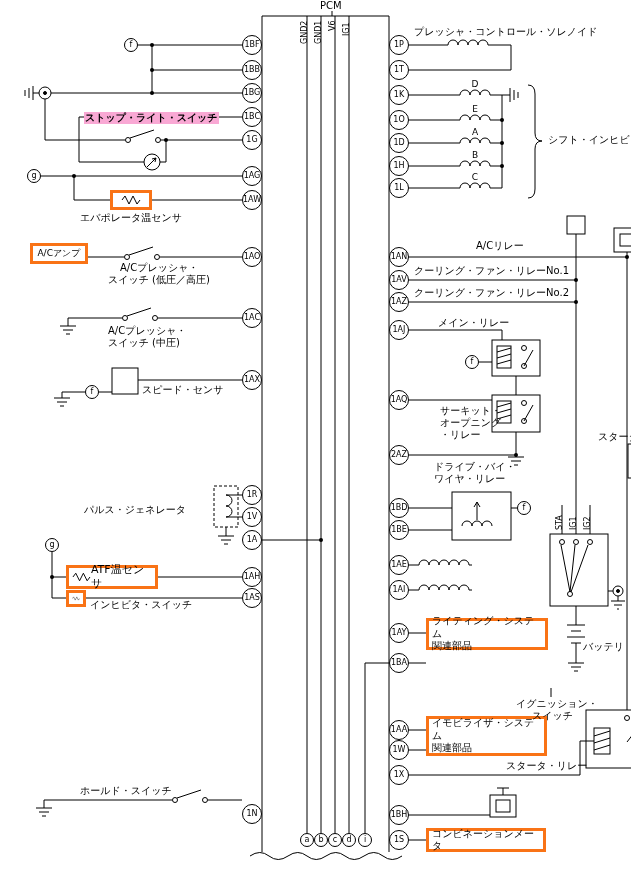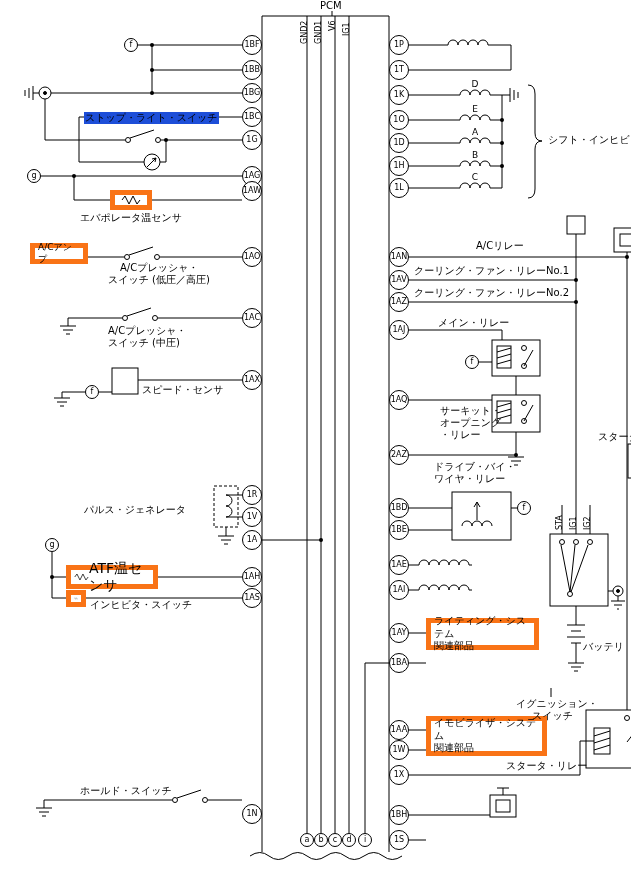--- a/index.html
+++ b/index.html
@@ -4,23 +4,23 @@
 <style>
   html,body{margin:0;padding:0;background:#fff;}
   #stage{position:relative;width:631px;height:870px;background:#fff;color:#000;
          font-family:"DejaVu Sans",sans-serif;overflow:hidden;margin-left:24px;}
   svg.wires{position:absolute;left:0;top:0;}
   .pin{position:absolute;width:20px;height:20px;border:1px solid #000;border-radius:50%;
        background:#fff;font-size:8px;line-height:18px;text-align:center;box-sizing:border-box;}
   .pin-s{position:absolute;width:14px;height:14px;border:1px solid #000;border-radius:50%;
        background:#fff;font-size:8px;line-height:12px;text-align:center;box-sizing:border-box;}
   .lbl{position:absolute;font-size:10px;line-height:1.2;white-space:nowrap;}
-  .lbl.bg{background:#1d4ed8;padding:0 1px;}
+  .lbl.bg{background:#f9a8d4;padding:0 1px;font-weight:bold;}
   .sm{font-size:9px;}
-  .box{position:absolute;border:5px solid #f97316;background:#fff;box-sizing:border-box;
+  .box{position:absolute;border:3px solid #f97316;background:#fff;box-sizing:border-box;
        font-size:10px;line-height:1.25;display:flex;align-items:center;justify-content:center;
        text-align:left;padding:1px 3px;}
   .box .multi{display:block;}
   .vlbl{position:absolute;font-size:8px;transform:rotate(-90deg);transform-origin:0 0;white-space:nowrap;}
   .coil-letter{position:absolute;width:14px;text-align:center;font-size:9px;}
   .title{position:absolute;font-size:10px;}
 </style>
 </head>
 <body>
 
@@ -146,21 +146,21 @@
   <div class="vlbl" style="left:290px;top:44px">GND1</div>
   <div class="vlbl" style="left:304px;top:31px">V6</div>
   <div class="vlbl" style="left:318px;top:36px">IG1</div>
 
   <div class="pin" style="left:218px;top:35px">1BF</div>
   <div class="pin" style="left:218px;top:60px">1BB</div>
   <div class="pin" style="left:218px;top:83px">1BG</div>
   <div class="pin" style="left:218px;top:107px">1BC</div>
   <div class="pin" style="left:218px;top:130px">1G</div>
   <div class="pin" style="left:218px;top:166px">1AG</div>
-  <div class="pin" style="left:218px;top:181px">1AW</div>
+  <div class="pin" style="left:218px;top:190px">1AW</div>
   <div class="pin" style="left:218px;top:247px">1AO</div>
   <div class="pin" style="left:218px;top:308px">1AC</div>
   <div class="pin" style="left:218px;top:370px">1AX</div>
   <div class="pin" style="left:218px;top:485px">1R</div>
   <div class="pin" style="left:218px;top:507px">1V</div>
   <div class="pin" style="left:218px;top:530px">1A</div>
   <div class="pin" style="left:218px;top:567px">1AH</div>
   <div class="pin" style="left:218px;top:588px">1AS</div>
   <div class="pin" style="left:218px;top:804px">1N</div>
 
@@ -219,31 +219,32 @@
   <div class="lbl" style="left:84px;top:337px">スイッチ (中圧)</div>
 
   <div class="lbl" style="left:118px;top:384px">スピード・センサ</div>
 
   <div class="lbl" style="left:60px;top:504px">パルス・ジェネレータ</div>
 
   <div class="box" style="left:42px;top:565px;width:92px;height:24px;justify-content:flex-start">
     <svg width="20" height="12" viewBox="0 0 20 12">
         <polyline points="1,6 4,2 8,10 12,2 16,10 19,6" fill="none" stroke="#000"></polyline>
       </svg>
-    <span style="font-size:14px">ATF温センサ</span>
+    <span style="font-size:11px">ATF温センサ</span>
   </div>
   <div class="box" style="left:42px;top:590px;width:20px;height:17px">
     <svg width="16" height="11" viewBox="0 0 20 12">
         <polyline points="1,6 4,2 8,10 12,2 16,10 19,6" fill="none" stroke="#000"></polyline>
       </svg>
   </div>
   <div class="lbl" style="left:66px;top:599px">インヒビタ・スイッチ</div>
 
   <div class="lbl" style="left:56px;top:785px">ホールド・スイッチ</div>
 
+  <div class="lbl" style="left:390px;top:26px">プレッシャ・コントロール・ソレノイド</div>
 
   <div class="coil-letter" style="left:444px;top:79px">D</div>
   <div class="coil-letter" style="left:444px;top:104px">E</div>
   <div class="coil-letter" style="left:444px;top:127px">A</div>
   <div class="coil-letter" style="left:444px;top:150px">B</div>
   <div class="coil-letter" style="left:444px;top:172px">C</div>
   <div class="lbl" style="left:524px;top:134px">シフト・インヒビタ</div>
 
   <div class="lbl" style="left:452px;top:240px">A/Cリレー</div>
   <div class="lbl" style="left:390px;top:265px">クーリング・ファン・リレーNo.1</div>
@@ -252,35 +253,36 @@
   <div class="lbl" style="left:414px;top:317px">メイン・リレー</div>
 
   <div class="lbl" style="left:416px;top:405px">サーキット・</div>
   <div class="lbl" style="left:416px;top:417px">オープニング</div>
   <div class="lbl" style="left:416px;top:429px">・リレー</div>
 
   <div class="lbl" style="left:410px;top:461px">ドライブ・バイ・</div>
   <div class="lbl" style="left:410px;top:473px">ワイヤ・リレー</div>
 
 
-  <div class="box" style="left:402px;top:618px;width:113px;height:32px;justify-content:flex-start">
+  <div class="box" style="left:402px;top:618px;width:122px;height:32px;justify-content:flex-start">
     <span class="multi">
         <span class="multi">ライティング・システム</span>
         <span class="multi">関連部品</span>
       </span>
   </div>
 
 
   <div class="box" style="left:402px;top:716px;width:121px;height:40px;justify-content:flex-start">
     <span class="multi">
         <span class="multi">イモビライザ・システム</span>
         <span class="multi">関連部品</span>
       </span>
   </div>
 
+  <div class="box" style="left:402px;top:828px;width:120px;height:24px">コンビネーションメータ</div>
 
   <div class="vlbl" style="left:531px;top:530px">STA</div>
   <div class="vlbl" style="left:545px;top:530px">IG1</div>
   <div class="vlbl" style="left:559px;top:530px">IG2</div>
 
   <div class="lbl" style="left:492px;top:698px">イグニッション・</div>
   <div class="lbl" style="left:508px;top:710px">スイッチ</div>
 
   <div class="lbl" style="left:574px;top:431px">スタータ</div>
   <div class="lbl sm" style="left:613px;top:454px;width:10px;text-align:center">M</div>

